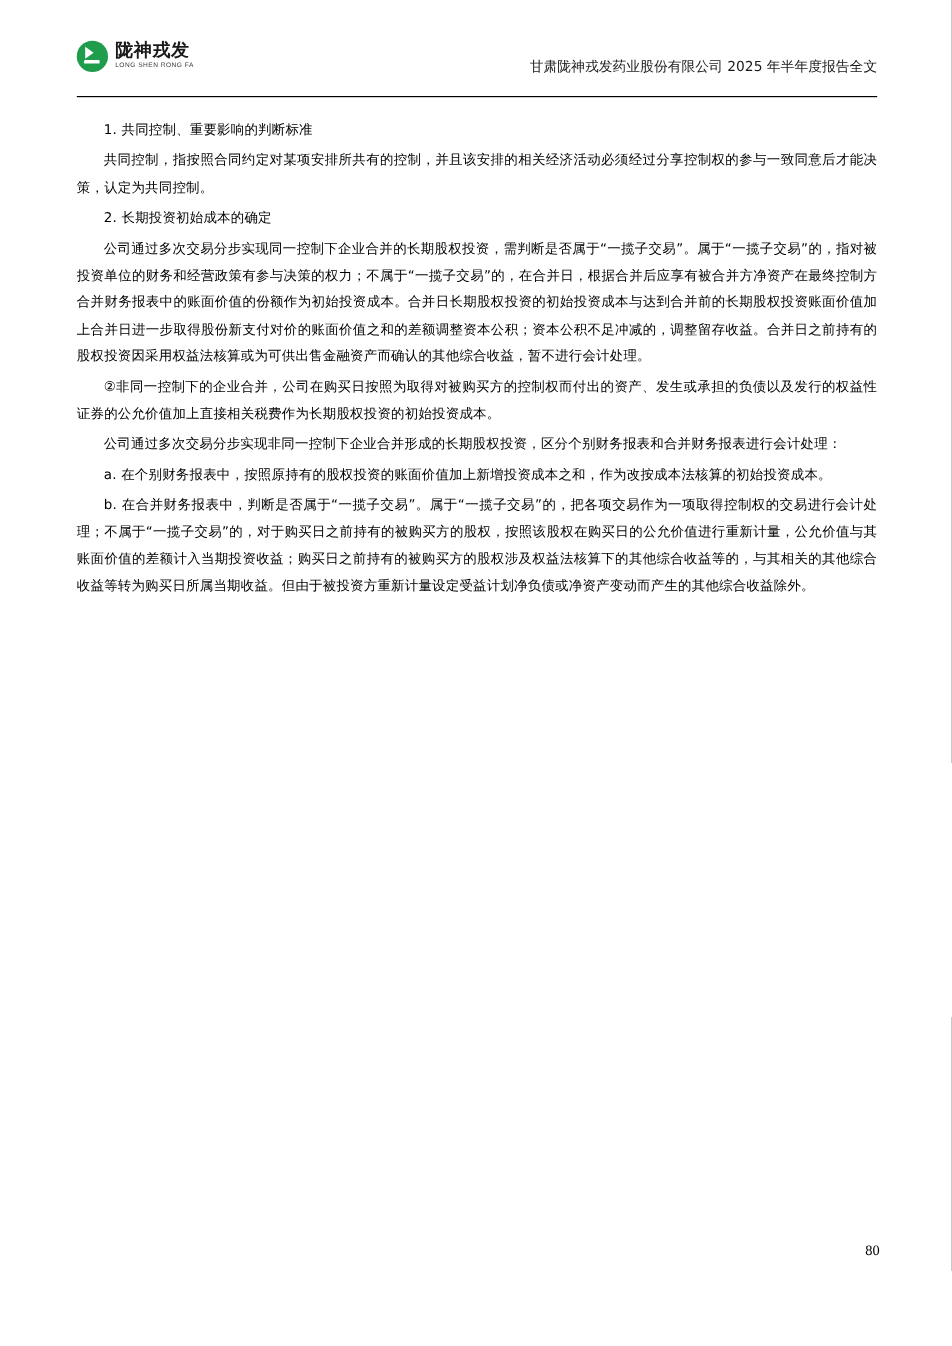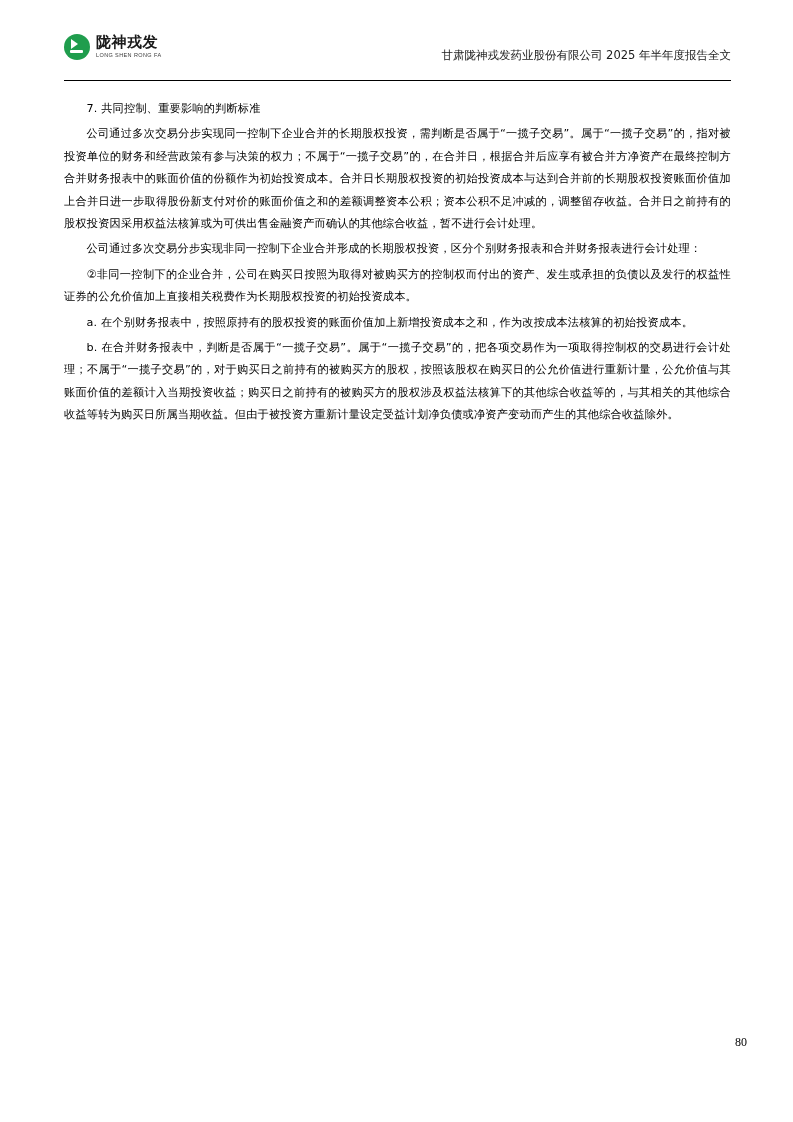--- a/index.html
+++ b/index.html
@@ -112,21 +112,21 @@
     text-align: justify;
   }
   .content p {
     margin: 0 0 3px 0;
     text-indent: 2em;
     letter-spacing: 0.2px;
   }
   
   .page-number {
     position: absolute;
-    right: 46px;
+    right: 60px;
     bottom: 72px;
     font-family: "Liberation Serif", serif;
     font-size: 12px;
     color: #000000;
     margin-top: 12px;
   }
 </style>
 </head>
 <body>
 
@@ -138,23 +138,25 @@
       <div class="logo-text">
         <span class="logo-cn">陇神戎发</span>
         <span class="logo-en">LONG SHEN RONG FA</span>
       </div>
     </div>
     <div class="header-title">甘肃陇神戎发药业股份有限公司 2025 年半年度报告全文</div>
   </div>
   <div class="header-rule"></div>
 
   <div class="content">
-    <p>7. 共同控制、重要影响的判断标准</p>
+    <p>1. 共同控制、重要影响的判断标准</p>
+    <p>共同控制，指按照合同约定对某项安排所共有的控制，并且该安排的相关经济活动必须经过分享控制权的参与一致同意后才能决策，认定为共同控制。</p>
+    <p>2. 长期投资初始成本的确定</p>
     <p>公司通过多次交易分步实现同一控制下企业合并的长期股权投资，需判断是否属于“一揽子交易”。属于“一揽子交易”的，指对被投资单位的财务和经营政策有参与决策的权力；不属于“一揽子交易”的，在合并日，根据合并后应享有被合并方净资产在最终控制方合并财务报表中的账面价值的份额作为初始投资成本。合并日长期股权投资的初始投资成本与达到合并前的长期股权投资账面价值加上合并日进一步取得股份新支付对价的账面价值之和的差额调整资本公积；资本公积不足冲减的，调整留存收益。合并日之前持有的股权投资因采用权益法核算或为可供出售金融资产而确认的其他综合收益，暂不进行会计处理。</p>
+    <p>②非同一控制下的企业合并，公司在购买日按照为取得对被购买方的控制权而付出的资产、发生或承担的负债以及发行的权益性证券的公允价值加上直接相关税费作为长期股权投资的初始投资成本。</p>
     <p>公司通过多次交易分步实现非同一控制下企业合并形成的长期股权投资，区分个别财务报表和合并财务报表进行会计处理：</p>
-    <p>②非同一控制下的企业合并，公司在购买日按照为取得对被购买方的控制权而付出的资产、发生或承担的负债以及发行的权益性证券的公允价值加上直接相关税费作为长期股权投资的初始投资成本。</p>
     <p>a. 在个别财务报表中，按照原持有的股权投资的账面价值加上新增投资成本之和，作为改按成本法核算的初始投资成本。</p>
     <p>b. 在合并财务报表中，判断是否属于“一揽子交易”。属于“一揽子交易”的，把各项交易作为一项取得控制权的交易进行会计处理；不属于“一揽子交易”的，对于购买日之前持有的被购买方的股权，按照该股权在购买日的公允价值进行重新计量，公允价值与其账面价值的差额计入当期投资收益；购买日之前持有的被购买方的股权涉及权益法核算下的其他综合收益等的，与其相关的其他综合收益等转为购买日所属当期收益。但由于被投资方重新计量设定受益计划净负债或净资产变动而产生的其他综合收益除外。</p>
   </div>
 
   <div class="page-number">80</div>
 
 </div>
 
 </body></html>

